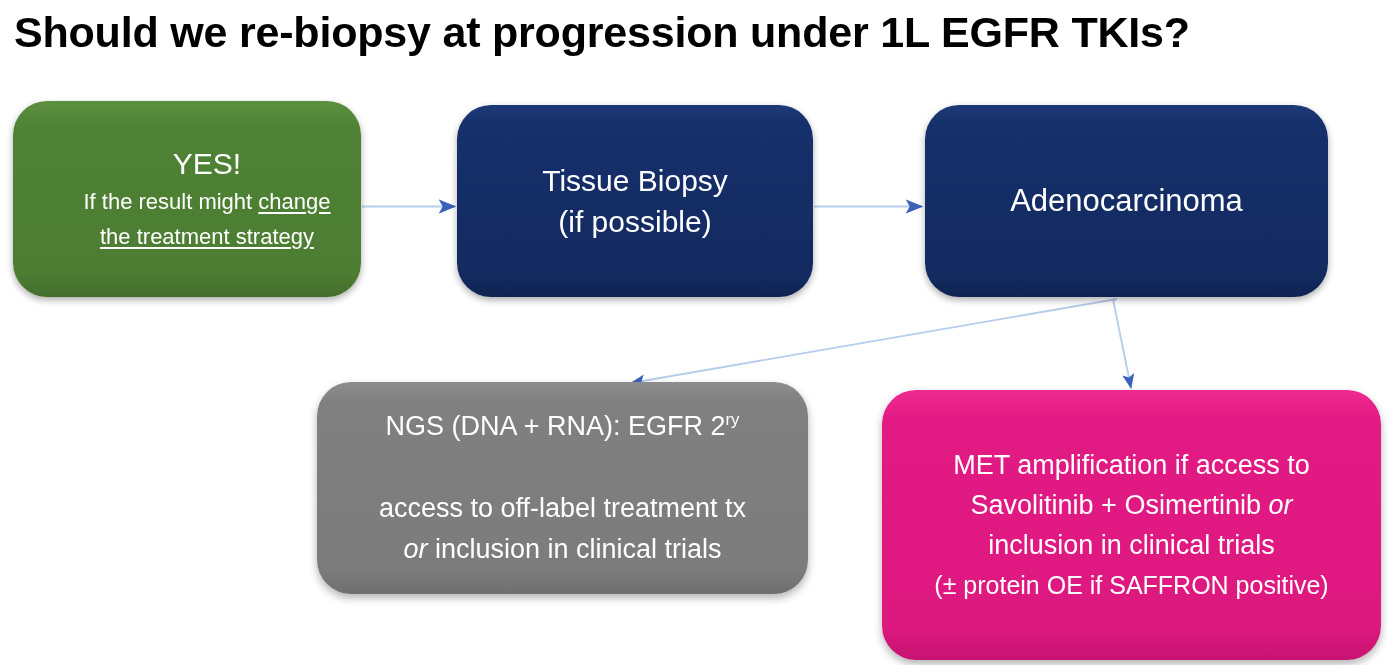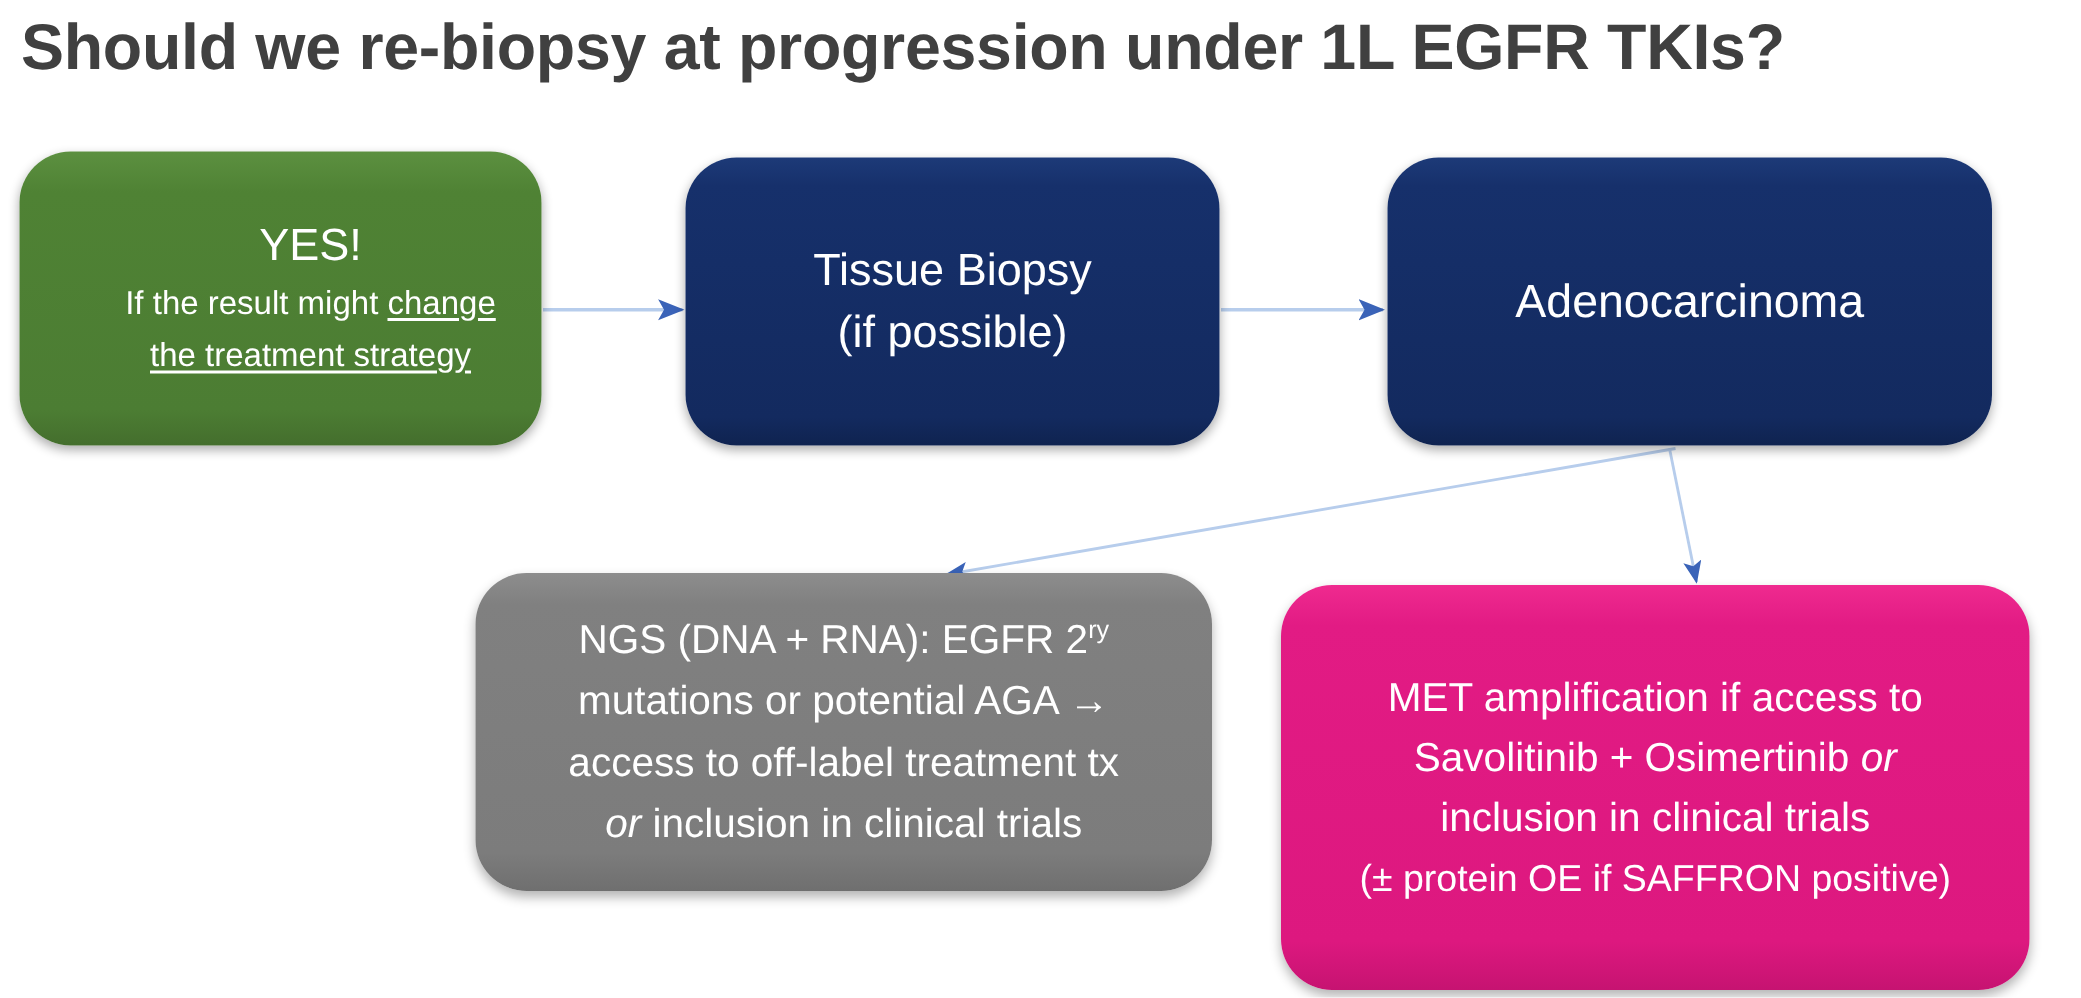--- a/index.html
+++ b/index.html
@@ -27,21 +27,21 @@
   #slide-title {
     position: absolute;
     left: 14px;
     top: 6px;
     width: 1360px;
     font-family: "Liberation Sans", sans-serif;
     font-weight: bold;
     font-size: 43px;
     line-height: 52px;
     letter-spacing: -0.2px;
-    color: #404040;
+    color: #000000;
     white-space: nowrap;
   }
 
   
   .node {
     position: absolute;
     box-sizing: border-box;
     border-radius: 34px;
     display: flex;
     align-items: center;
@@ -112,21 +112,21 @@
     width: 491px;
     height: 212px;
     background: linear-gradient(180deg, #8d8d8d 0%, #808080 10%, #7c7c7c 88%, #6f6f6f 100%);
     box-shadow: 0 4px 8px rgba(0,0,0,0.30);
     font-size: 27px;
     line-height: 41px;
   }
 
   
   #node-met {
-    left: 854px;
+    left: 882px;
     top: 390px;
     width: 499px;
     height: 270px;
     background: linear-gradient(180deg, #ef2a8f 0%, #e21b84 10%, #dd187f 88%, #c61371 100%);
     box-shadow: 0 4px 8px rgba(0,0,0,0.30);
     font-size: 27px;
     line-height: 40px;
   }
   #node-met .small-line {
     font-size: 25px;
@@ -181,21 +181,21 @@
     </span>
   </div>
 
   <div class="node" id="node-adeno">
     <span class="txt">Adenocarcinoma</span>
   </div>
 
   <div class="node" id="node-ngs">
     <span class="txt">
       <span>NGS (DNA + RNA): EGFR 2</span><sup>ry</sup><br>
-      <span>mutations or potential AGA →</span><br>
+      <br>
       <span>access to off-label treatment tx</span><br>
       <span class="it">or</span><span> inclusion in clinical trials</span>
     </span>
   </div>
 
   <div class="node" id="node-met">
     <span class="txt">
       <span>MET amplification if access to</span><br>
       <span>Savolitinib + Osimertinib </span><span class="it">or</span><br>
       <span>inclusion in clinical trials</span><br>

